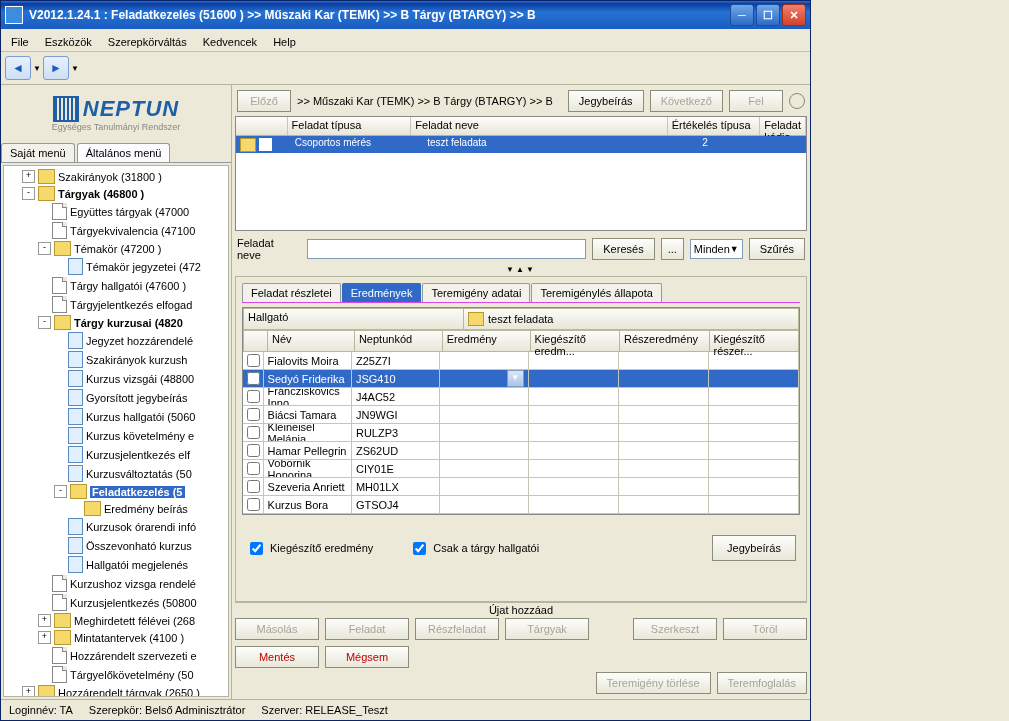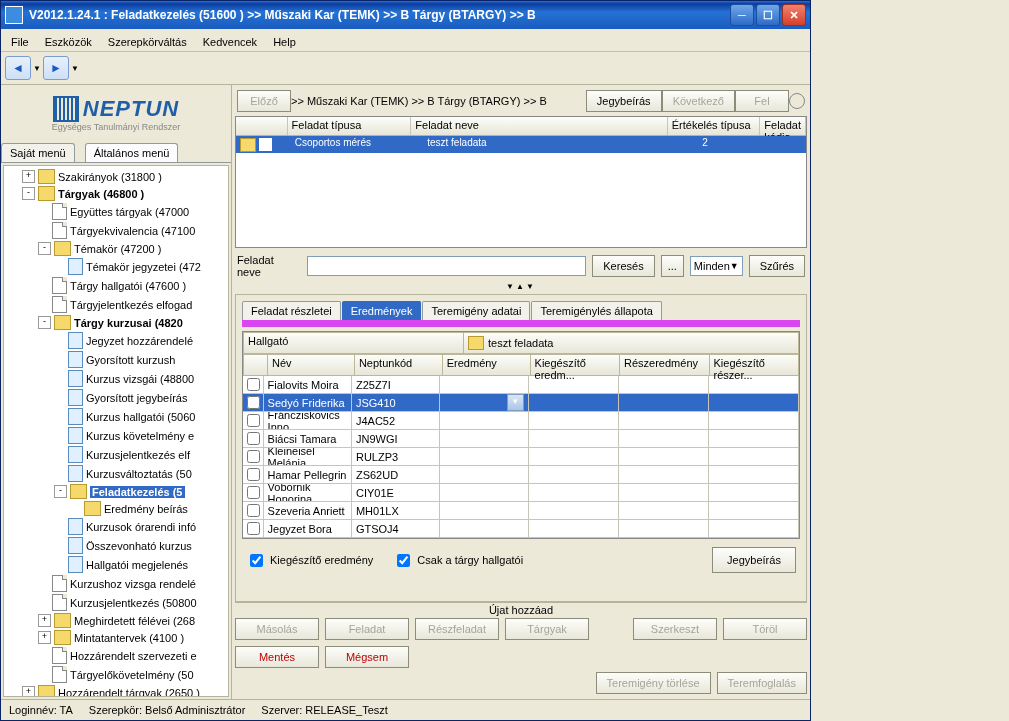--- a/index.html
+++ b/index.html
@@ -13,64 +13,64 @@
 .menubar{height:22px;background:#ece9d8;display:flex;align-items:flex-end;padding:0 2px;border-bottom:1px solid #c0c0b0}
 .toolbar{height:28px;background:#ece9d8;display:flex;align-items:center;padding:2px 4px;border-bottom:1px solid #b5b59e;gap:2px}
 .nav-btn{width:24px;height:22px;border:1px solid #7a9cd0;border-radius:3px;background:linear-gradient(#e8f0fb,#cde0f6);display:flex;align-items:center;justify-content:center;color:#1a5bbf;font-size:12px}
 .content{flex:1;display:flex;overflow:hidden}
 .left-pane{width:230px;background:#ece9d8;display:flex;flex-direction:column;border-right:1px solid #b5b59e}
 .logo{height:50px;display:flex;align-items:center;justify-content:center;flex-direction:column;padding:4px}
 .logo-main{font-size:22px;font-weight:bold;color:#1e5fa8;font-style:italic;letter-spacing:1px;display:flex;align-items:center}
 .logo-sq{width:22px;height:22px;border:2px solid #1e5fa8;margin-right:4px;background:repeating-linear-gradient(90deg,#1e5fa8 0 2px,transparent 2px 4px)}
 .logo-sub{font-size:9px;color:#888}
 .side-tabs{display:flex;border-bottom:1px solid #919b9c}
-.side-tab{padding:3px 8px;border:1px solid #919b9c;background:#f3f2ea;border-bottom:none;margin-right:10px;border-radius:3px 3px 0 0;font-size:11px}
+.side-tab{padding:3px 8px;border:1px solid #919b9c;background:#f3f2ea;border-bottom:none;margin-right:2px;border-radius:3px 3px 0 0;font-size:11px}
 .side-tab.active{background:#fcfcfe}
 .tree{flex:1;background:#fff;overflow:auto;border:1px solid #b5b59e;margin:2px;padding:2px;font-size:11px}
 .tree .node{white-space:nowrap;padding:1px 0;display:flex;align-items:center}
 .tree .exp{width:11px;height:11px;border:1px solid #999;font-size:9px;line-height:9px;text-align:center;margin-right:3px;background:#fff;flex-shrink:0}
 .tree .icon-f{width:15px;height:13px;background:#f5d96b;border:1px solid #b89a30;margin-right:3px;flex-shrink:0}
 .tree .icon-d{width:13px;height:15px;background:#fff;border:1px solid #888;margin-right:3px;flex-shrink:0;position:relative}
 .tree .icon-d::after{content:'';position:absolute;top:-1px;right:-1px;width:4px;height:4px;background:#ece9d8;border-left:1px solid #888;border-bottom:1px solid #888}
 .tree .icon-p{width:13px;height:15px;background:#e0f0ff;border:1px solid #5a8bc0;margin-right:3px;flex-shrink:0}
 .tree .bold{font-weight:bold}
 .tree .sel{background:#3169c6;color:#fff;padding:0 2px}
 .tree .spacer{display:inline-block;flex-shrink:0}
 .right-pane{flex:1;display:flex;flex-direction:column;background:#ece9d8;padding:3px;overflow:hidden}
-.crumb-row{display:flex;align-items:center;gap:0;padding:2px}
+.crumb-row{display:flex;align-items:center;gap:6px;padding:2px}
 .btn{height:22px;padding:0 10px;border:1px solid #8c8c7a;background:linear-gradient(#fdfdfb,#e9e7d9);display:inline-flex;align-items:center;justify-content:center;min-width:54px;font-size:11px}
 .btn[data-disabled="true"]{color:#a5a597}
 .crumb{font-weight:normal;font-size:11px;flex:1}
 .grid-top{border:1px solid #888;background:#fff;height:158px;margin-top:2px;display:flex;flex-direction:column}
 .gh{display:flex;background:linear-gradient(#fdfdfb,#e7e5d6);border-bottom:1px solid #b5b59e;height:18px;flex-shrink:0}
 .gh div{border-right:1px solid #c7c5b6;padding:2px 4px;font-size:11px}
 .gr{display:flex;height:17px}
 .gr.sel{background:#3169c6;color:#fff}
 .gr div{border-right:1px solid transparent;padding:1px 4px;font-size:10px;overflow:hidden}
 .cell-tools{width:52px;display:flex!important;align-items:center;gap:3px;padding:0 4px!important}
 .pencil{width:14px;height:12px;background:#f5d96b;border:1px solid #b89a30}
 .chk{width:11px;height:11px;border:1px solid #fff;background:#fff}
 .search-row{display:flex;align-items:center;gap:6px;padding:4px 2px;margin-top:2px}
 .txt{height:20px;border:1px solid #7f9db9;background:#fff;padding:0 3px;box-sizing:border-box}
 .sel-box{height:20px;border:1px solid #7f9db9;background:#fff;display:flex;align-items:center;padding:0 3px;box-sizing:border-box}
 .sel-box .arrow{margin-left:auto;font-size:9px;color:#000}
 .accordion-arrows{text-align:center;height:12px;font-size:8px;letter-spacing:2px}
 .detail-group{border:1px solid #b5b59e;background:#ece9d8;padding:6px 6px 20px 6px;margin-top:2px}
-.tabs2{display:flex;border-bottom:7px solid #d946ef;font-size:11px}
+.tabs2{display:flex;border-bottom:1px solid #d946ef;font-size:11px}
 .tab2{padding:3px 8px;border:1px solid #919b9c;border-bottom:none;background:#f3f2ea;margin-right:1px;border-radius:2px 2px 0 0}
 .tab2.active{background:#3169c6;color:#fff;border-color:#3169c6}
 .grid2{border:1px solid #888;background:#fff;margin-top:4px}
 .grid2 .hrow{display:flex;background:linear-gradient(#fdfdfb,#e7e5d6)}
 .grid2 .hrow .hc{border:1px solid #bab899;border-left:none;padding:2px 4px;font-size:11px;height:16px;box-sizing:content-box}
 .grid2 .drow{display:flex;height:18px}
 .grid2 .drow.sel{background:#3169c6;color:#fff}
 .grid2 .dc{border-right:1px solid #c7c5b6;border-bottom:1px solid #c7c5b6;padding:1px 4px;font-size:11px;box-sizing:border-box;overflow:hidden;display:flex;align-items:center}
 .grid2 .chkcell{width:22px;justify-content:center}
 .dropdown-open{position:relative}
-.lower-row{display:flex;align-items:center;gap:20px;padding:8px 4px}
+.lower-row{display:flex;align-items:center;gap:36px;padding:20px 4px}
 .lower-row label{display:flex;align-items:center;gap:4px}
 .btn-row{display:flex;gap:6px;align-items:center;padding:2px 0;flex-wrap:wrap}
 .btn.red{color:#c00000}
 .btn.wide{min-width:84px}
 .statusbar{height:20px;background:#ece9d8;border-top:1px solid #b5b59e;display:flex;align-items:center;font-size:11px}
 .statusbar div{padding:0 8px}
 a.menuitem{padding:3px 8px;display:inline-block;color:#000;text-decoration:none}
 </style>
 </head>
 <body>
@@ -172,21 +172,21 @@
           <div class="node">
             <span class="spacer" style="width: 48px;"></span>
             <span style="width: 14px; display: inline-block;"></span>
             <span class="icon-p"></span>
             <span>Jegyzet hozzárendelé</span>
           </div>
           <div class="node">
             <span class="spacer" style="width: 48px;"></span>
             <span style="width: 14px; display: inline-block;"></span>
             <span class="icon-p"></span>
-            <span>Gyorsított kurzush</span>
+            <span>Szakirányok kurzush</span>
           </div>
           <div class="node">
             <span class="spacer" style="width: 48px;"></span>
             <span style="width: 14px; display: inline-block;"></span>
             <span class="icon-p"></span>
             <span>Kurzus vizsgái (48800</span>
           </div>
           <div class="node">
             <span class="spacer" style="width: 48px;"></span>
             <span style="width: 14px; display: inline-block;"></span>
@@ -449,21 +449,21 @@
                 <div class="dc" style="width:98px">MH01LX</div>
                 <div class="dc dropdown-open" style="width:98px;position:relative"></div>
                 <div class="dc" style="width:100px"></div>
                 <div class="dc" style="width:100px"></div>
                 <div class="dc" style="width:100px"></div>
               </div>
               <div class="drow">
                 <div class="dc chkcell">
                   <input type="checkbox" style="">
                 </div>
-                <div class="dc" style="width:98px">Jegyzet Bora</div>
+                <div class="dc" style="width:98px">Kurzus Bora</div>
                 <div class="dc" style="width:98px">GTSOJ4</div>
                 <div class="dc dropdown-open" style="width:98px;position:relative"></div>
                 <div class="dc" style="width:100px"></div>
                 <div class="dc" style="width:100px"></div>
                 <div class="dc" style="width:100px"></div>
               </div>
             </div>
         </div>
 
         <div class="lower-row">

